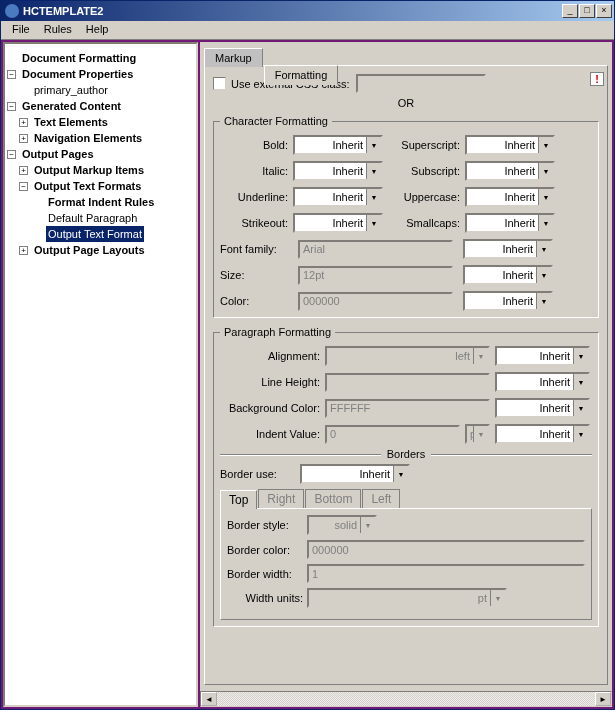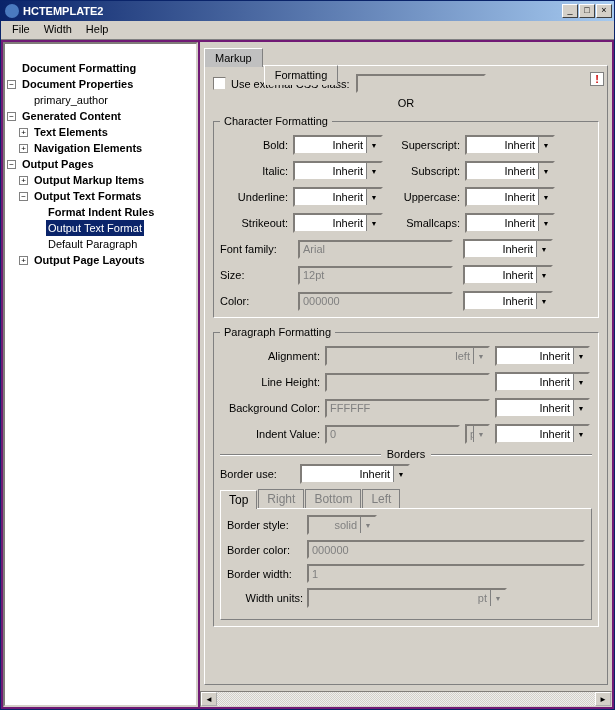--- a/index.html
+++ b/index.html
@@ -63,21 +63,21 @@
     flex: 1;
     display: flex;
     min-height: 0;
   }
   .tree-pane {
     width: 195px;
     background: #fff;
     border: 2px inset #d4d0c8;
     margin: 2px;
     overflow: auto;
-    padding: 16px 0;
+    padding: 6px 0;
   }
   .tree-node { white-space: nowrap; padding: 0 2px; line-height: 16px; display: flex; align-items: center; }
   .tree-node .exp {
     width: 9px; height: 9px;
     border: 1px solid #808080;
     display: inline-flex;
     align-items: center;
     justify-content: center;
     font-size: 8px;
     line-height: 7px;
@@ -266,21 +266,21 @@
     <span class="title">HCTEMPLATE2</span>
     <div class="win-btns">
       <div class="win-btn">_</div>
       <div class="win-btn">□</div>
       <div class="win-btn">×</div>
     </div>
   </div>
 
   <div class="menubar">
     <span>File</span>
-    <span>Width</span>
+    <span>Rules</span>
     <span>Help</span>
   </div>
 
   <div class="body">
     <div class="tree-pane">
       <div class="tree-node">
           <span class="exp blank"></span>
           <span class="lbl bold">Document Formatting</span>
         </div>
       <div class="tree-node">
@@ -314,25 +314,25 @@
       <div class="tree-node ind1">
           <span class="exp">−</span>
           <span class="lbl bold">Output Text Formats</span>
         </div>
       <div class="tree-node ind2">
           <span class="exp blank"></span>
           <span class="lbl bold">Format Indent Rules</span>
         </div>
       <div class="tree-node ind2">
           <span class="exp blank"></span>
-          <span class="lbl selected">Output Text Format</span>
+          <span class="lbl">Default Paragraph</span>
         </div>
       <div class="tree-node ind2">
           <span class="exp blank"></span>
-          <span class="lbl">Default Paragraph</span>
+          <span class="lbl selected">Output Text Format</span>
         </div>
       <div class="tree-node ind1">
           <span class="exp">+</span>
           <span class="lbl bold">Output Page Layouts</span>
         </div>
     </div>
 
     <div class="content-pane" style="position:relative;">
       <div class="tabs">
         <div class="tab inactive">Markup</div>

